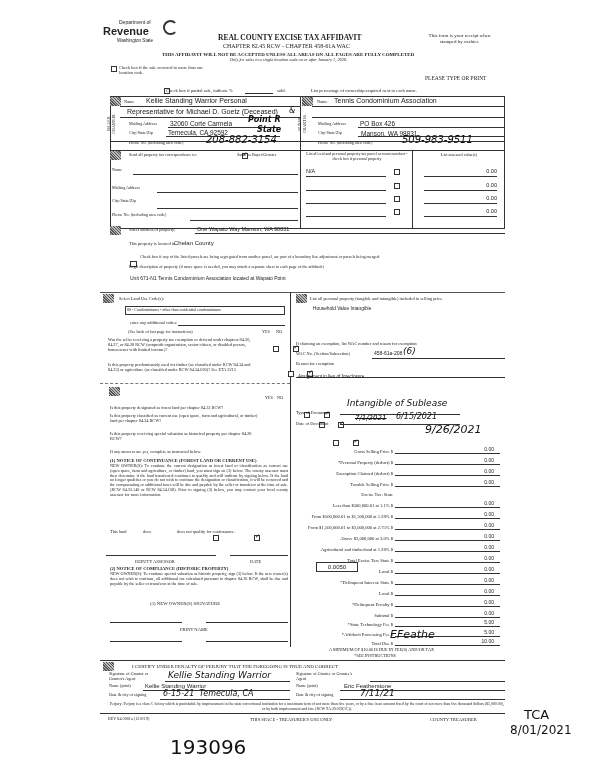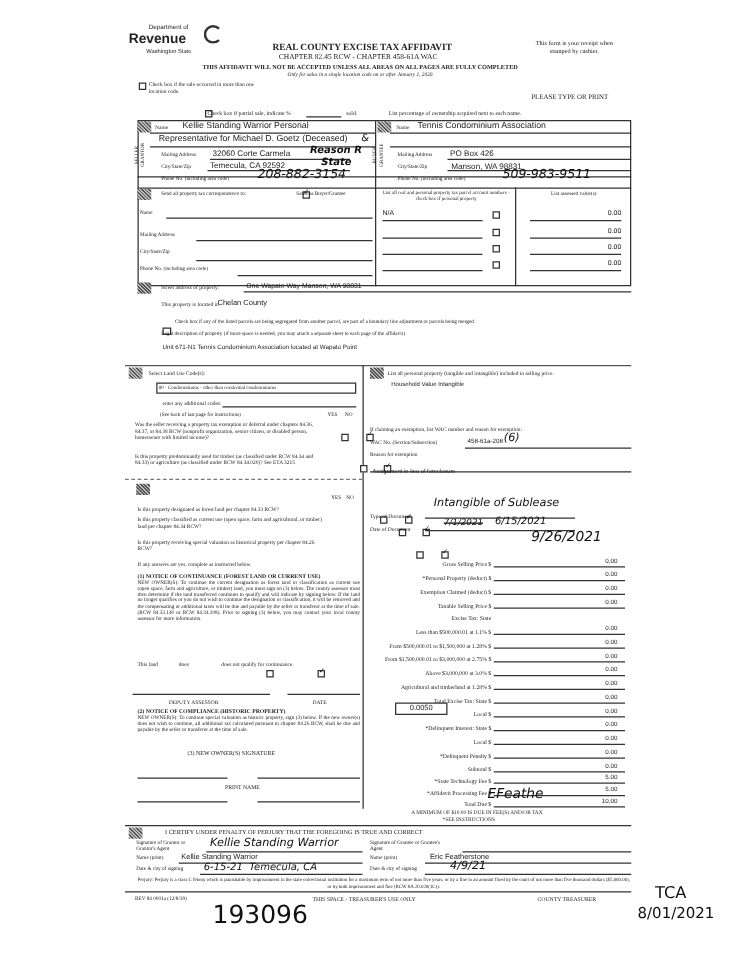--- a/index.html
+++ b/index.html
@@ -62,21 +62,21 @@
 <div class="abs sans fillv" style="left:127px;top:108px">Representative for Michael D. Goetz (Deceased)</div>
 <div class="abs hand" style="left:289px;top:106px;font-size:8px">&amp;</div>
 <div class="abs line" style="left:120px;top:117px;width:180px"></div>
 
 <div class="abs lab6" style="left:129px;top:122px;font-size:4.2px">Mailing Address</div>
 <div class="abs sans fillv" style="left:170px;top:120px;font-size:6.5px">32060 Corte Carmela</div>
 <div class="abs line" style="left:168px;top:127px;width:112px"></div>
 <div class="abs lab6" style="left:129px;top:131px;font-size:4.2px">City/State/Zip</div>
 <div class="abs sans fillv" style="left:168px;top:129px;font-size:6.5px">Temecula, CA 92592</div>
 <div class="abs line" style="left:166px;top:136px;width:114px"></div>
-<div class="abs hand" style="left:248px;top:115px;font-size:8px;font-weight:bold">Reason R</div>
+<div class="abs hand" style="left:248px;top:115px;font-size:8px;font-weight:bold">Point R</div>
 <div class="abs hand" style="left:257px;top:125px;font-size:8px;font-weight:bold">State</div>
 
 
 <div class="abs lab6" style="left:129px;top:148px;font-size:4.2px;top:141px">Phone No. (including area code)</div>
 <div class="abs hand" style="left:206px;top:134px;font-size:10px">208-882-3154</div>
 
 
 <div class="abs qr" style="left:302px;top:97px"></div>
 <div class="abs" style="left:298px;top:135px;width:22px;font-size:4px;transform:rotate(-90deg);transform-origin:left top;text-align:center">BUYER GRANTEE</div>
 <div class="abs" style="left:317px;top:99px;font-size:4.4px">Name</div>
@@ -322,28 +322,28 @@
 <div class="abs hand" style="left:163px;top:689px;font-size:8px;white-space:pre">6-15-21  Temecula, CA</div>
 <div class="abs line" style="left:160px;top:699px;width:130px"></div>
 
 <div class="abs" style="left:296px;top:672px;width:58px;font-size:4.2px">Signature of Grantee or Grantee's Agent</div>
 <div class="abs hand" style="left:390px;top:629px;font-size:11px">EFeathe</div>
 <div class="abs line" style="left:370px;top:681px;width:135px"></div>
 <div class="abs" style="left:296px;top:684px;font-size:4.2px">Name (print)</div>
 <div class="abs sans" style="left:344px;top:683px;font-size:6px">Eric Featherstone</div>
 <div class="abs line" style="left:340px;top:690px;width:165px"></div>
 <div class="abs" style="left:296px;top:693px;font-size:4.2px">Date &amp; city of signing</div>
-<div class="abs hand" style="left:360px;top:688px;font-size:9px">4/9/21</div>
+<div class="abs hand" style="left:360px;top:688px;font-size:9px">7/11/21</div>
 <div class="abs line" style="left:340px;top:699px;width:165px"></div>
 
 <div class="abs" style="left:108px;top:702px;width:398px;font-size:3.9px;text-align:center;line-height:1.3">Perjury: Perjury is a class C felony which is punishable by imprisonment in the state correctional institution for a maximum term of not more than five years, or by a fine in an amount fixed by the court of not more than five thousand dollars ($5,000.00), or by both imprisonment and fine (RCW 9A.20.020(1C)).</div>
 <div class="abs" style="left:100px;top:713px;width:405px;height:1px;background:#333"></div>
 
 
 <div class="abs" style="left:108px;top:717px;font-size:4.2px">REV 84 0001a (12/8/19)</div>
 <div class="abs" style="left:250px;top:717px;font-size:4.6px">THIS SPACE - TREASURER'S USE ONLY</div>
 <div class="abs" style="left:430px;top:717px;font-size:4.6px">COUNTY TREASURER</div>
-<div class="abs hand" style="left:170px;top:720px;font-size:20px;font-style:normal">193096</div>
+<div class="abs hand" style="left:170px;top:736px;font-size:20px;font-style:normal">193096</div>
 <div class="abs hand" style="left:524px;top:708px;font-size:13px;font-style:normal">TCA</div>
 <div class="abs hand" style="left:510px;top:724px;font-size:12px;font-style:normal">8/01/2021</div>
 
 
 
 
 </body></html>

